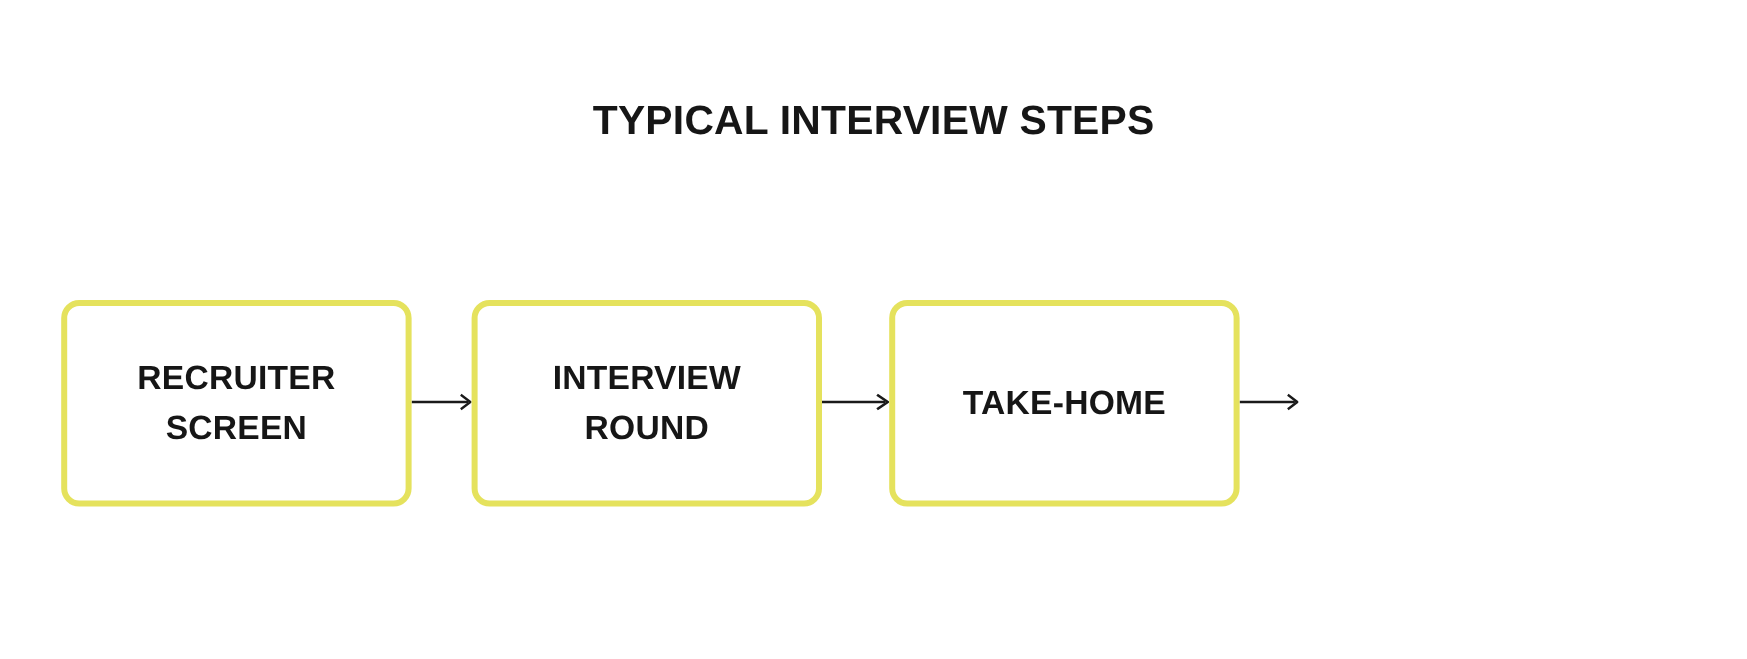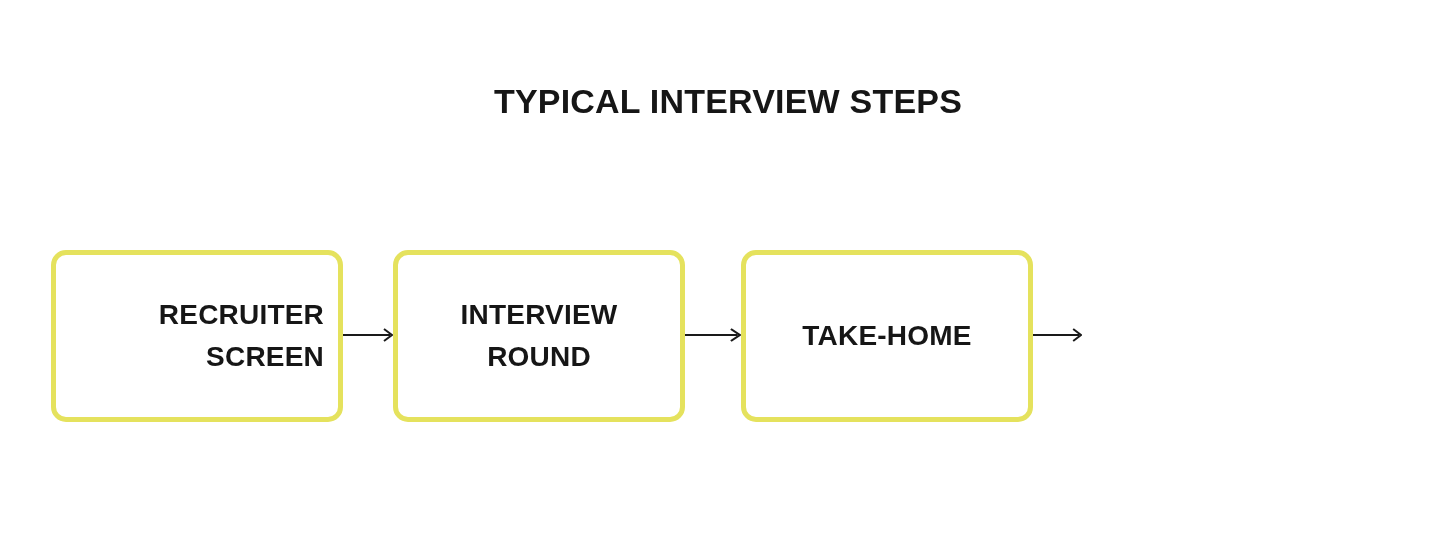--- a/index.html
+++ b/index.html
@@ -41,21 +41,21 @@
     text-align: center;
   }
   .step-label {
     font-size: 28px;
     font-weight: 700;
     line-height: 42px;
     color: #161616;
     letter-spacing: 0.2px;
     padding: 0 14px;
   }
-  .step-1 { left: 51px; text-align: right; }
+  .step-1 { left: 51px; }
   .step-2 { left: 393px; }
   .step-3 { left: 741px; }
   .step-4 { left: 1082px; }
   .flow-arrow {
     position: absolute;
     top: 326px;
     height: 18px;
   }
   .arrow-1 { left: 343px;  width: 50px; }
   .arrow-2 { left: 685px;  width: 56px; }

